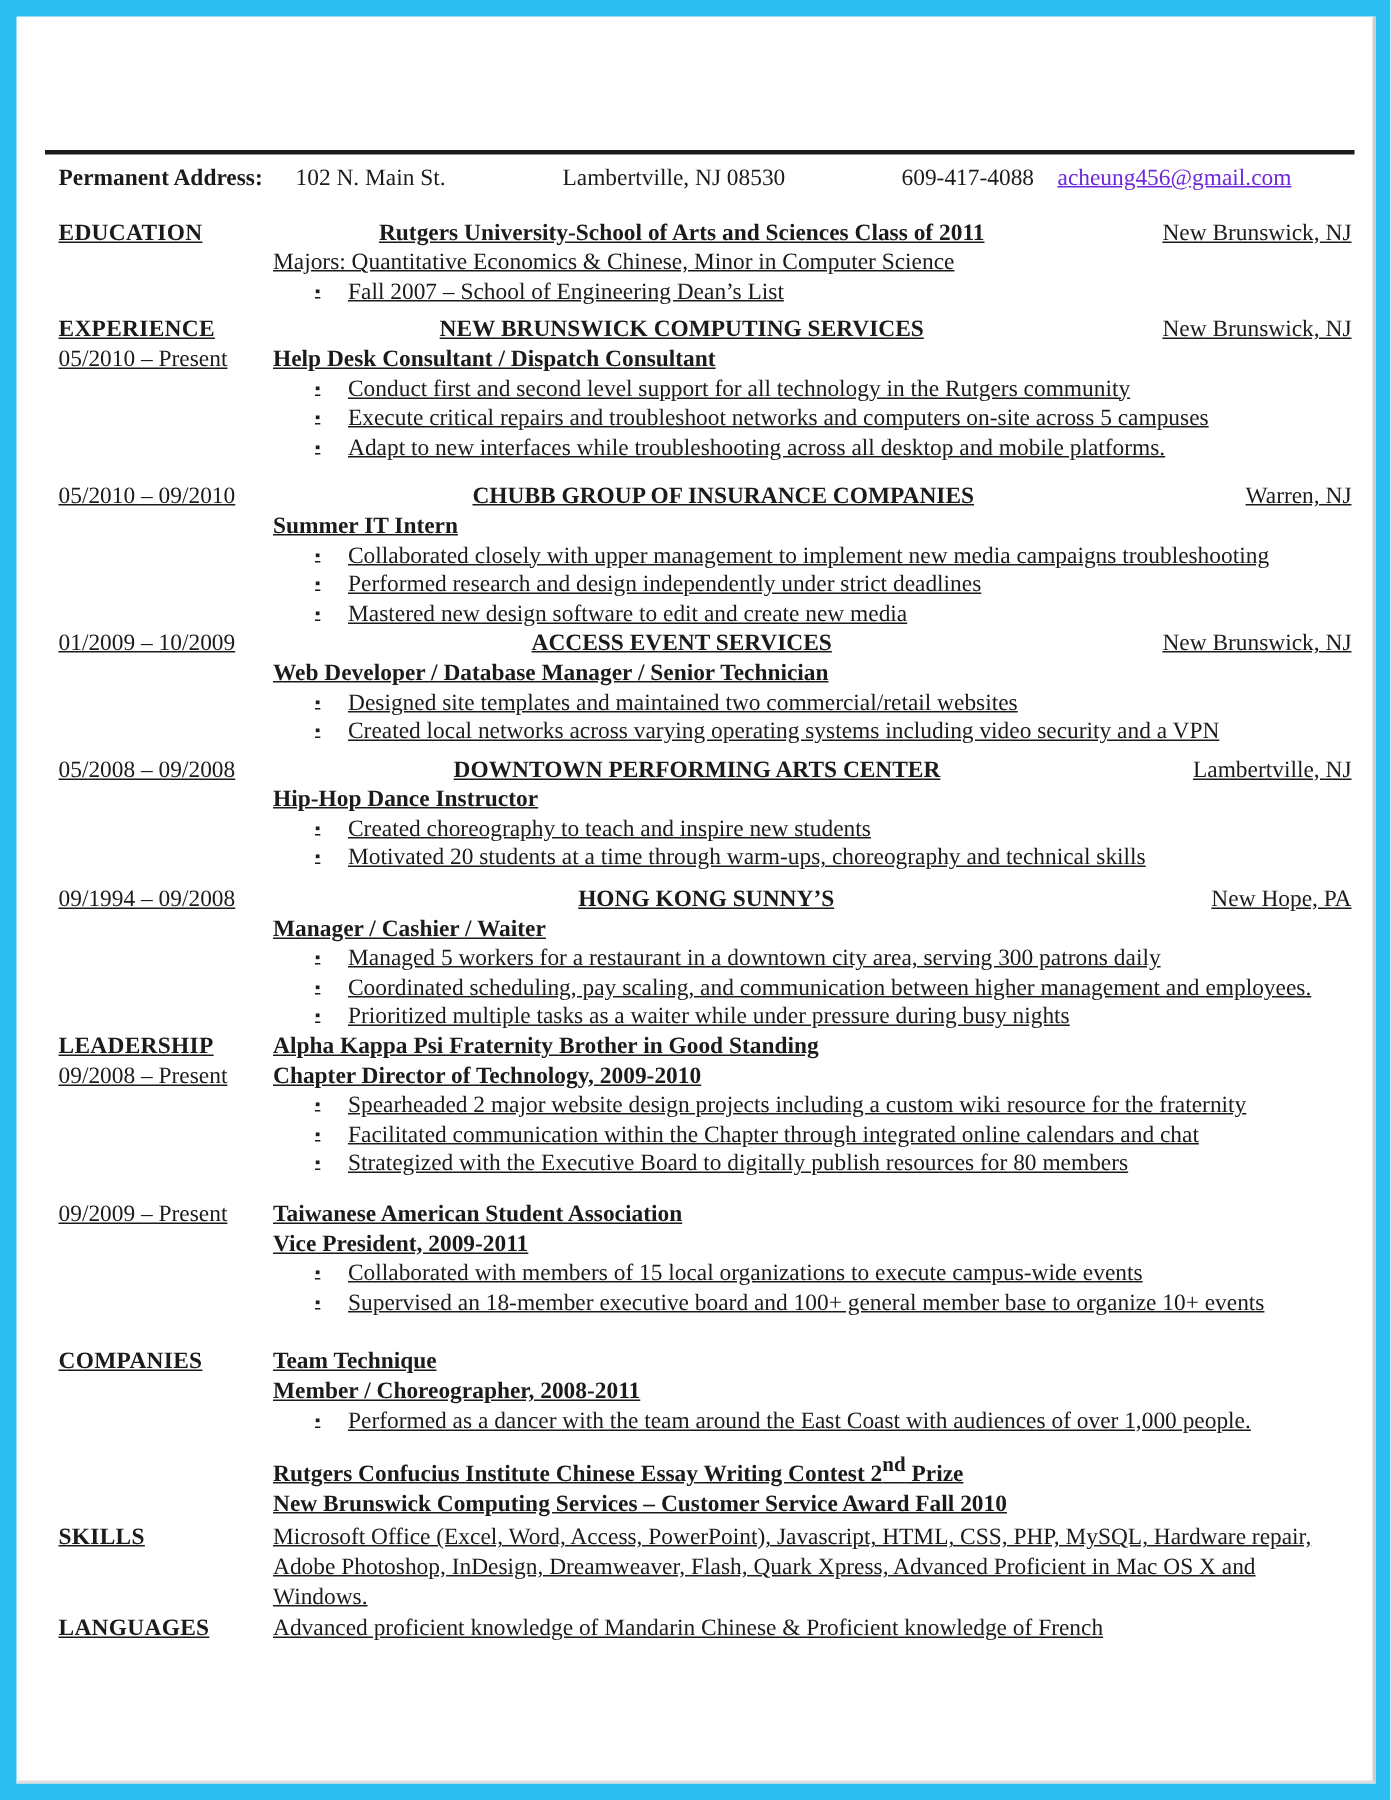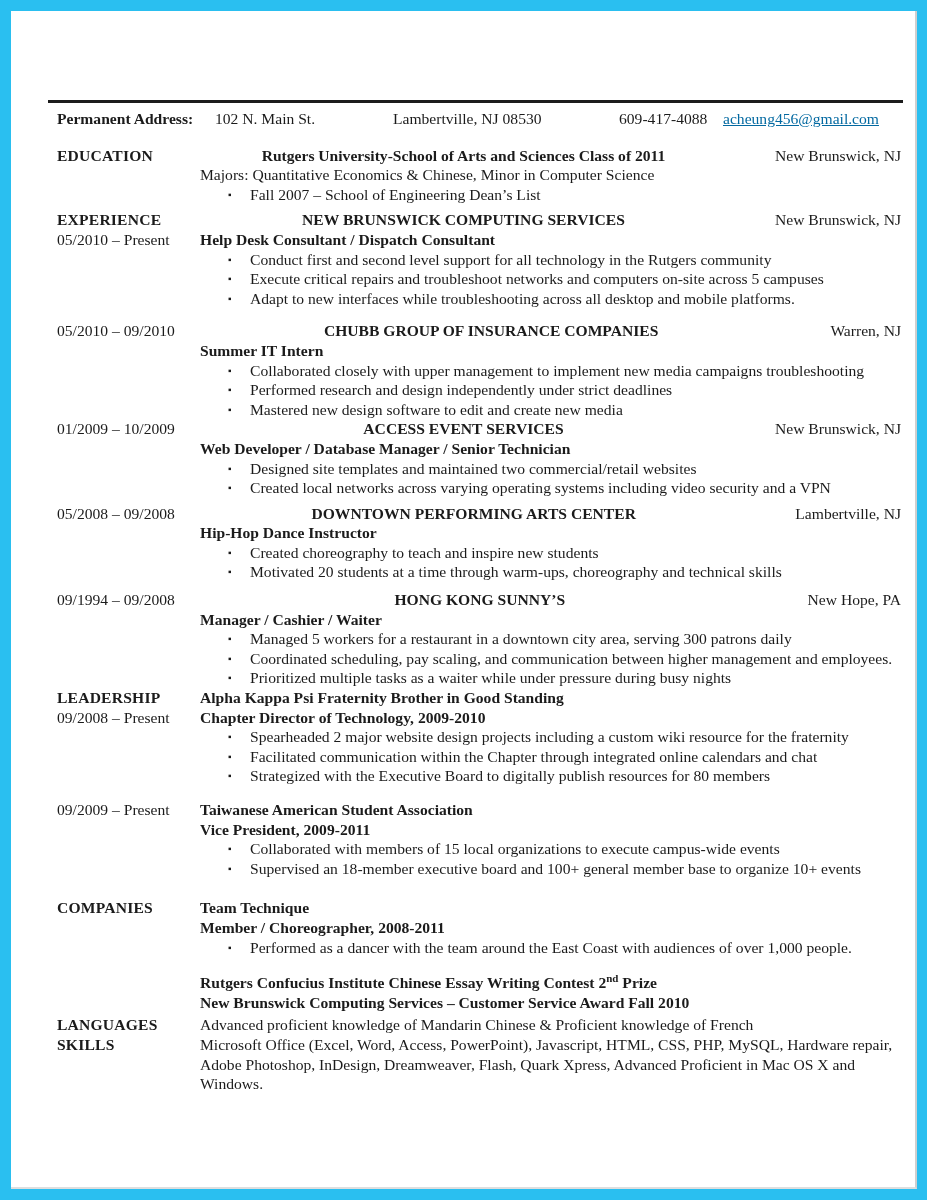--- a/index.html
+++ b/index.html
@@ -7,41 +7,41 @@
   .canvas {
     width:927px; height:1200px; position:relative;
     background:#2abff0;
     font-family:"Liberation Serif","DejaVu Serif",serif;
     color:#1b1b1b; font-size:15.6px; line-height:19.6px;
   }
   .page {
     position:absolute; left:11px; top:11px;
     width:906px; height:1178px; background:#ffffff;
     border-right:2px solid #cfcfcf; border-bottom:2px solid #dedede;
-    padding:89px 14px 0 46px;
+    padding:89px 14px 0 28px;
     overflow:hidden;
   }
   .rule { height:3px; border-top:2.5px solid #1c1c1c; border-bottom:1.5px solid #1c1c1c; margin-left:-9px; margin-right:-2px; }
   .header-row {
     display:grid; grid-template-columns:158px 178px 226px 104px 1fr;
     margin-top:6px; margin-bottom:17px; align-items:baseline;
   }
   .b { font-weight:700; }
-  .email { color:#0369a1; text-decoration:underline; }
-  .row { display:grid; grid-template-columns:143px 1fr; }
+  .email { color:#6d28d9; text-decoration:underline; }
+  .row { display:grid; grid-template-columns:143px 1fr;text-decoration:underline; }
   .seclabel { font-weight:700; letter-spacing:0.2px; }
   .lineflex { display:flex; align-items:baseline;text-align:center; }
   .grow { flex:1 1 auto; }
   .loc { white-space:nowrap;margin-left:48px; }
   .bullet { display:flex; padding-left:28px; }
   .bullet .sq { flex:0 0 22px; font-size:10px; line-height:19.6px; color:#1b1b1b; }
   .mb6{margin-bottom:6px}.mb13{margin-bottom:13px}.mb0{margin-bottom:0}
   .mb8{margin-bottom:8px}.mb14{margin-bottom:14px}.mb20{margin-bottom:20px}
   .mb16{margin-bottom:16px}.mb3{margin-bottom:3px}.mb2{margin-bottom:2px}
-  sup { font-size:11px; line-height:0; }
+  sup { font-size:14px; line-height:0; }
 </style>
 </head>
 <body>
 
 <div class="canvas">
   <div class="page">
 
     <div class="rule"></div>
 
     <div class="header-row">
@@ -243,32 +243,32 @@
     </div>
 
     <div class="row mb3">
       <div class="left"></div>
       <div class="main">
         <div class="b"><span>Rutgers Confucius Institute Chinese Essay Writing Contest 2</span><sup>nd</sup><span> Prize</span></div>
         <div class="b">New Brunswick Computing Services – Customer Service Award Fall 2010</div>
       </div>
     </div>
 
+    <div class="row mb2">
+      <div class="left">
+        <div class="seclabel">SKILLS</div>
+      </div>
+      <div class="main">
+        <div>Microsoft Office (Excel, Word, Access, PowerPoint), Javascript, HTML, CSS, PHP, MySQL, Hardware repair, Adobe Photoshop, InDesign, Dreamweaver, Flash, Quark Xpress, Advanced Proficient in Mac OS X and Windows.</div>
+      </div>
+    </div>
+
     <div class="row">
       <div class="left">
         <div class="seclabel">LANGUAGES</div>
       </div>
       <div class="main">
         <div>Advanced proficient knowledge of Mandarin Chinese &amp; Proficient knowledge of French</div>
-      </div>
-    </div>
-
-    <div class="row mb2">
-      <div class="left">
-        <div class="seclabel">SKILLS</div>
-      </div>
-      <div class="main">
-        <div>Microsoft Office (Excel, Word, Access, PowerPoint), Javascript, HTML, CSS, PHP, MySQL, Hardware repair, Adobe Photoshop, InDesign, Dreamweaver, Flash, Quark Xpress, Advanced Proficient in Mac OS X and Windows.</div>
       </div>
     </div>
 
   </div>
 </div>
 
 </body></html>

